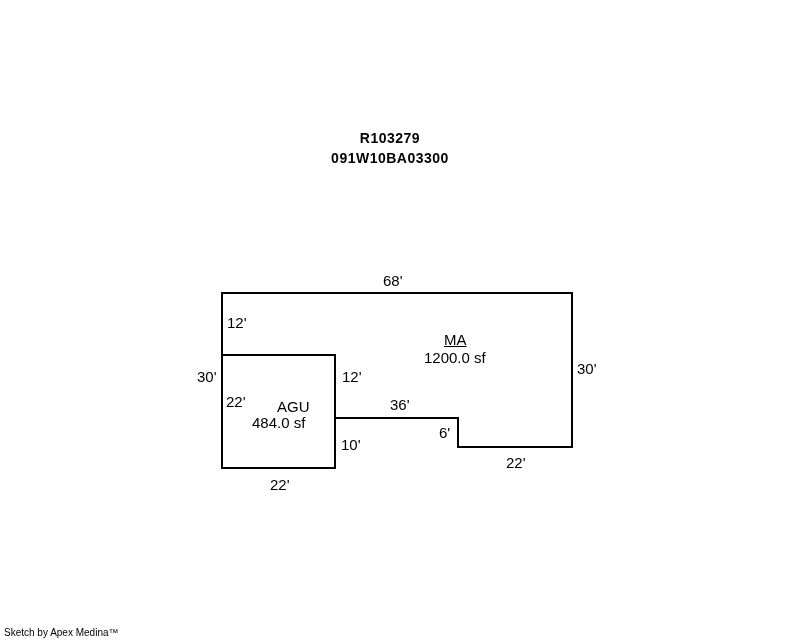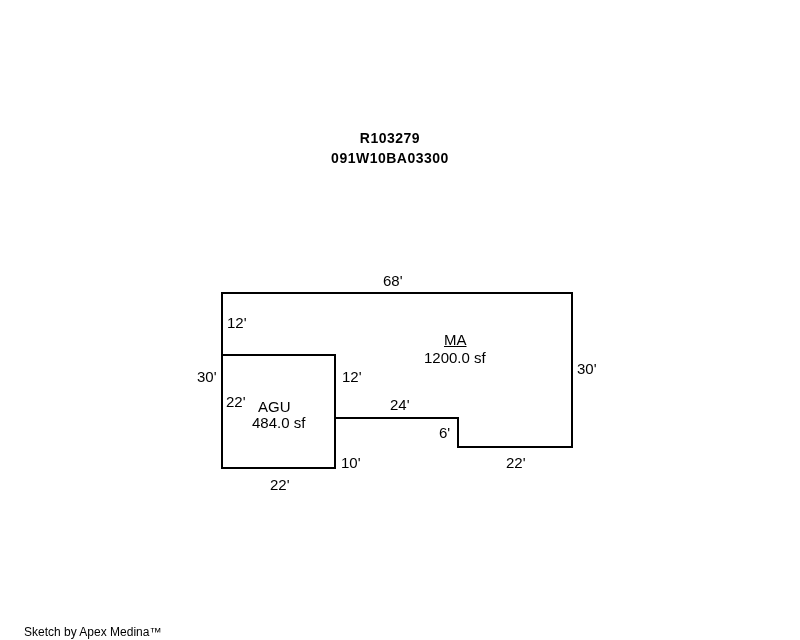--- a/index.html
+++ b/index.html
@@ -47,34 +47,33 @@
     white-space: nowrap;
   }
   .lbl-68  { left: 383px; top: 274px; }
   .lbl-12ul{ left: 227px; top: 316px; }
   .lbl-ma  { left: 444px; top: 333px; text-decoration: underline; }
   .lbl-masf{ left: 424px; top: 351px; }
   .lbl-30  { left: 577px; top: 362px; }
   .lbl-34  { left: 197px; top: 370px; }
   .lbl-12in{ left: 342px; top: 370px; }
   .lbl-22l { left: 226px; top: 395px; }
-  .lbl-agu { left: 258px; top: 400px; }
+  .lbl-agu { left: 277px; top: 400px; }
   .lbl-24  { left: 390px; top: 398px; }
   .lbl-agusf{ left: 252px; top: 416px; }
   .lbl-6   { left: 439px; top: 426px; }
-  .lbl-10  { left: 341px; top: 456px; }
+  .lbl-10  { left: 341px; top: 438px; }
   .lbl-22br{ left: 506px; top: 456px; }
   .lbl-22ab{ left: 270px; top: 478px; }
   .sketch-credit {
     position: absolute;
     left: 4px;
     top: 627px;
-    font-size: 12px;
+    font-size: 10px;
     line-height: 11px;
-    margin-left: 20px;
   }
 </style>
 </head>
 <body>
 
 <div class="page">
 
   <div class="parcel-header">
     <div>R103279</div>
     <div>091W10BA03300</div>
@@ -87,21 +86,21 @@
 
   <div class="lbl lbl-68">68'</div>
   <div class="lbl lbl-12ul">12'</div>
   <div class="lbl lbl-ma">MA</div>
   <div class="lbl lbl-masf">1200.0 sf</div>
   <div class="lbl lbl-30">30'</div>
   <div class="lbl lbl-34">30'</div>
   <div class="lbl lbl-12in">12'</div>
   <div class="lbl lbl-22l">22'</div>
   <div class="lbl lbl-agu">AGU</div>
-  <div class="lbl lbl-24">24'</div>
+  <div class="lbl lbl-24">36'</div>
   <div class="lbl lbl-agusf">484.0 sf</div>
   <div class="lbl lbl-6">6'</div>
   <div class="lbl lbl-10">10'</div>
   <div class="lbl lbl-22br">22'</div>
   <div class="lbl lbl-22ab">22'</div>
 
   <div class="sketch-credit">Sketch by Apex Medina™</div>
 
 </div>
 

